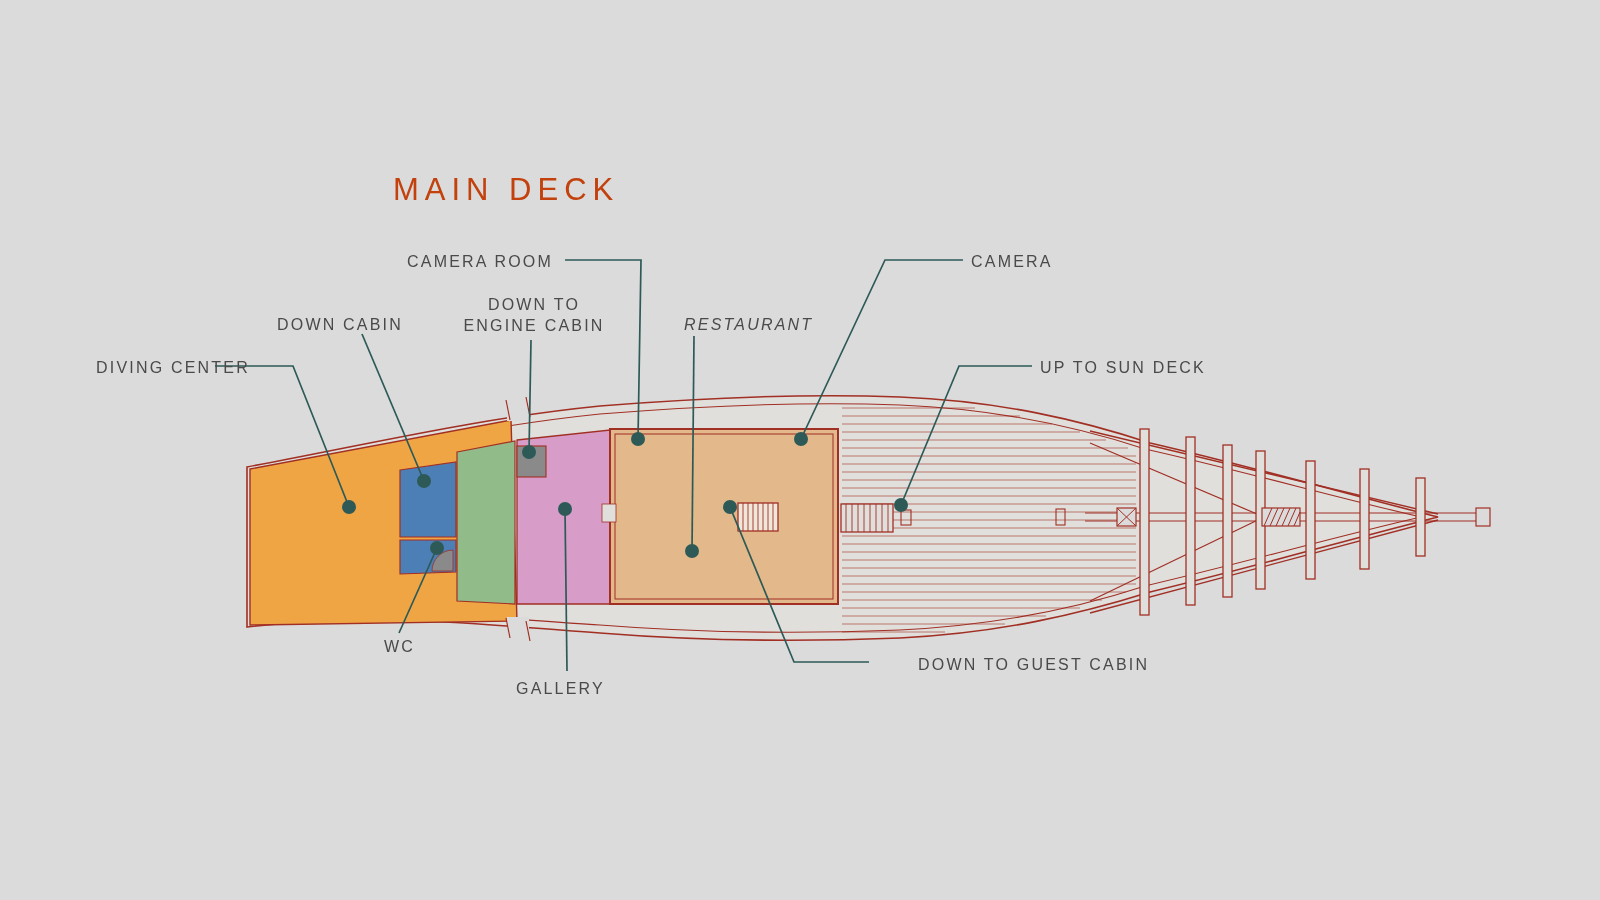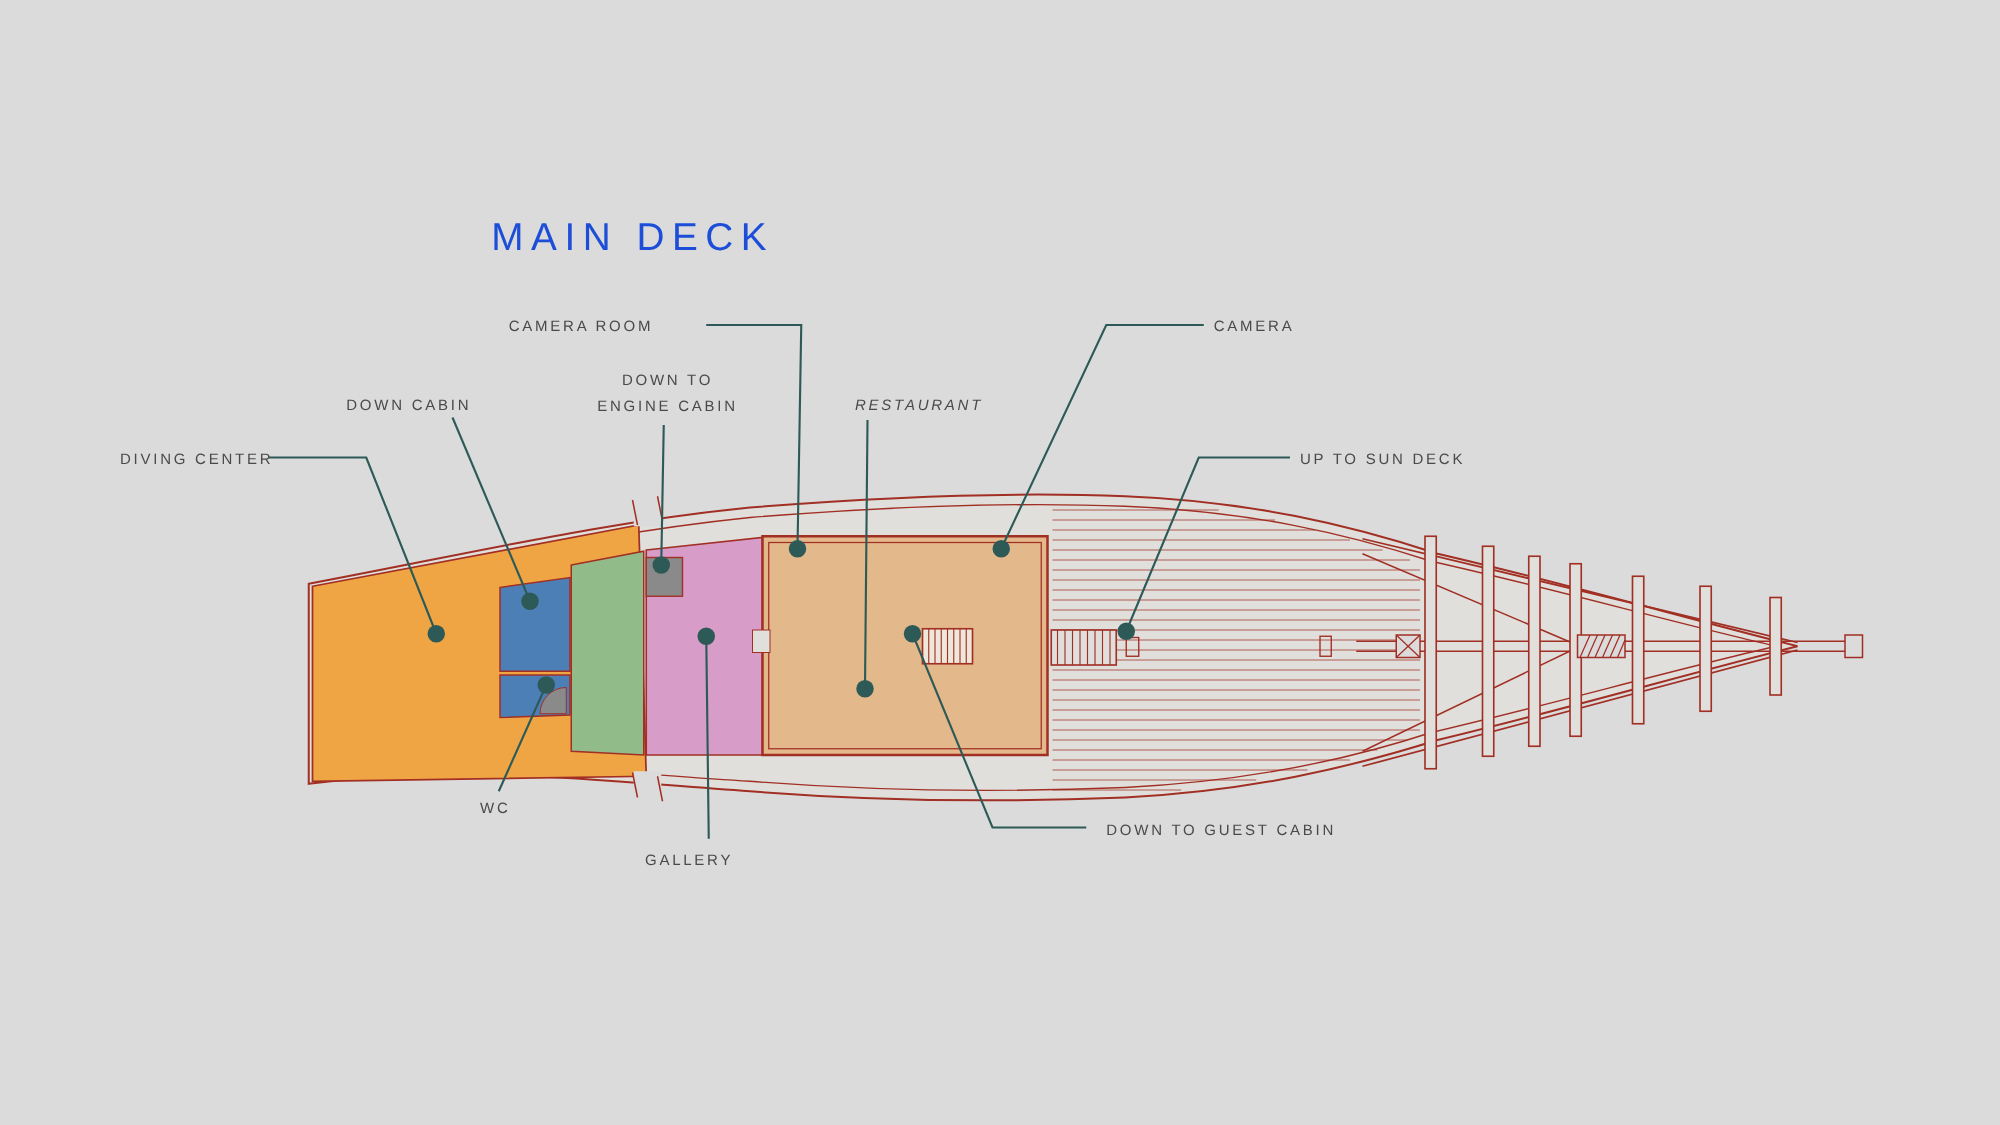--- a/index.html
+++ b/index.html
@@ -4,24 +4,24 @@
 <style>
   html,body { margin:0; padding:0; }
   .stage {
     position:relative; width:1600px; height:900px;
     background:#dbdbdb; overflow:hidden;
     font-family:"Liberation Sans", sans-serif;
   }
   .plan-svg { position:absolute; left:0; top:0; }
   .title {
     position:absolute; left:393px; top:172px;
-    font-size:31px; letter-spacing:6px; color:#1d4ed8; font-weight:400;
+    font-size:31px; letter-spacing:6px; color:#c2410c; font-weight:400;
   }
   .lbl {
-    position:absolute; font-size:12px; letter-spacing:2.2px;
+    position:absolute; font-size:16px; letter-spacing:2.2px;
     color:#4a4a4a; white-space:nowrap; line-height:21px;
   }
   .lbl.center { text-align:center; white-space:pre-line; }
 </style>
 </head>
 <body>
 
 <div class="stage">
 
   <svg class="plan-svg" width="1600" height="900" viewBox="0 0 1600 900">
@@ -174,15 +174,15 @@
   <div class="lbl" style="left:62px;  top:357px;margin-left:34px;">DIVING CENTER</div>
   <div class="lbl" style="left:277px; top:314px;">DOWN CABIN</div>
   <div class="lbl center" style="left:445px; top:294px; width:178px;">DOWN TO
 ENGINE CABIN</div>
   <div class="lbl" style="left:407px; top:251px;">CAMERA ROOM</div>
   <div class="lbl" style="left:684px; top:314px;font-style:italic;">RESTAURANT</div>
   <div class="lbl" style="left:971px; top:251px;">CAMERA</div>
   <div class="lbl" style="left:1040px; top:357px;">UP TO SUN DECK</div>
   <div class="lbl" style="left:384px; top:636px;">WC</div>
   <div class="lbl" style="left:516px; top:678px;">GALLERY</div>
-  <div class="lbl" style="left:885px; top:654px;">DOWN TO GUEST CABIN</div>
+  <div class="lbl" style="left:918px; top:654px;">DOWN TO GUEST CABIN</div>
 
 </div>
 
 </body></html>

